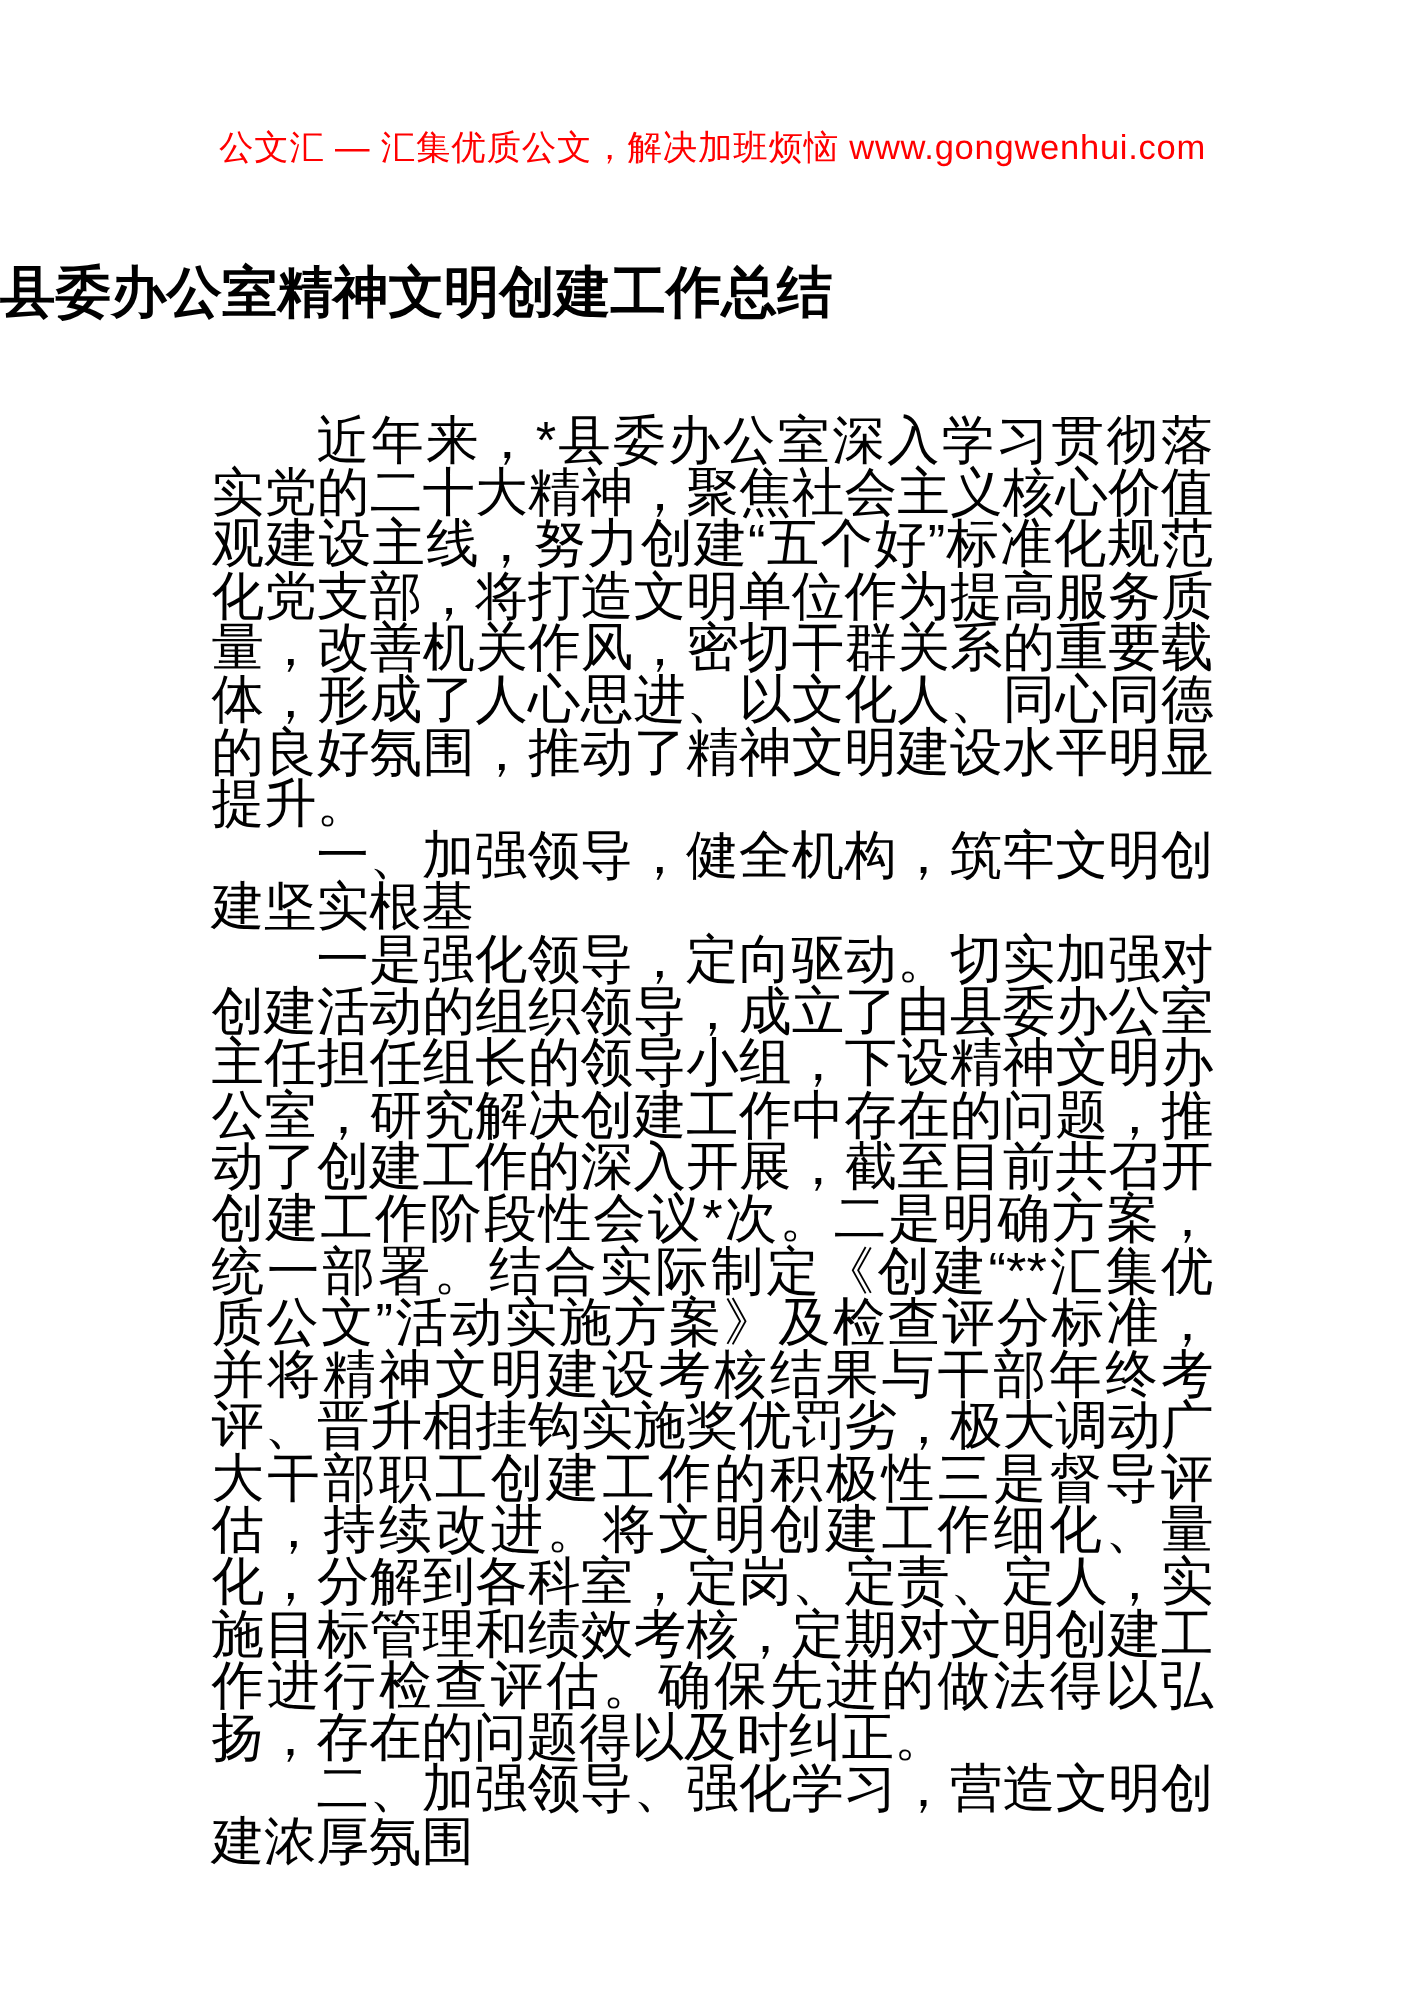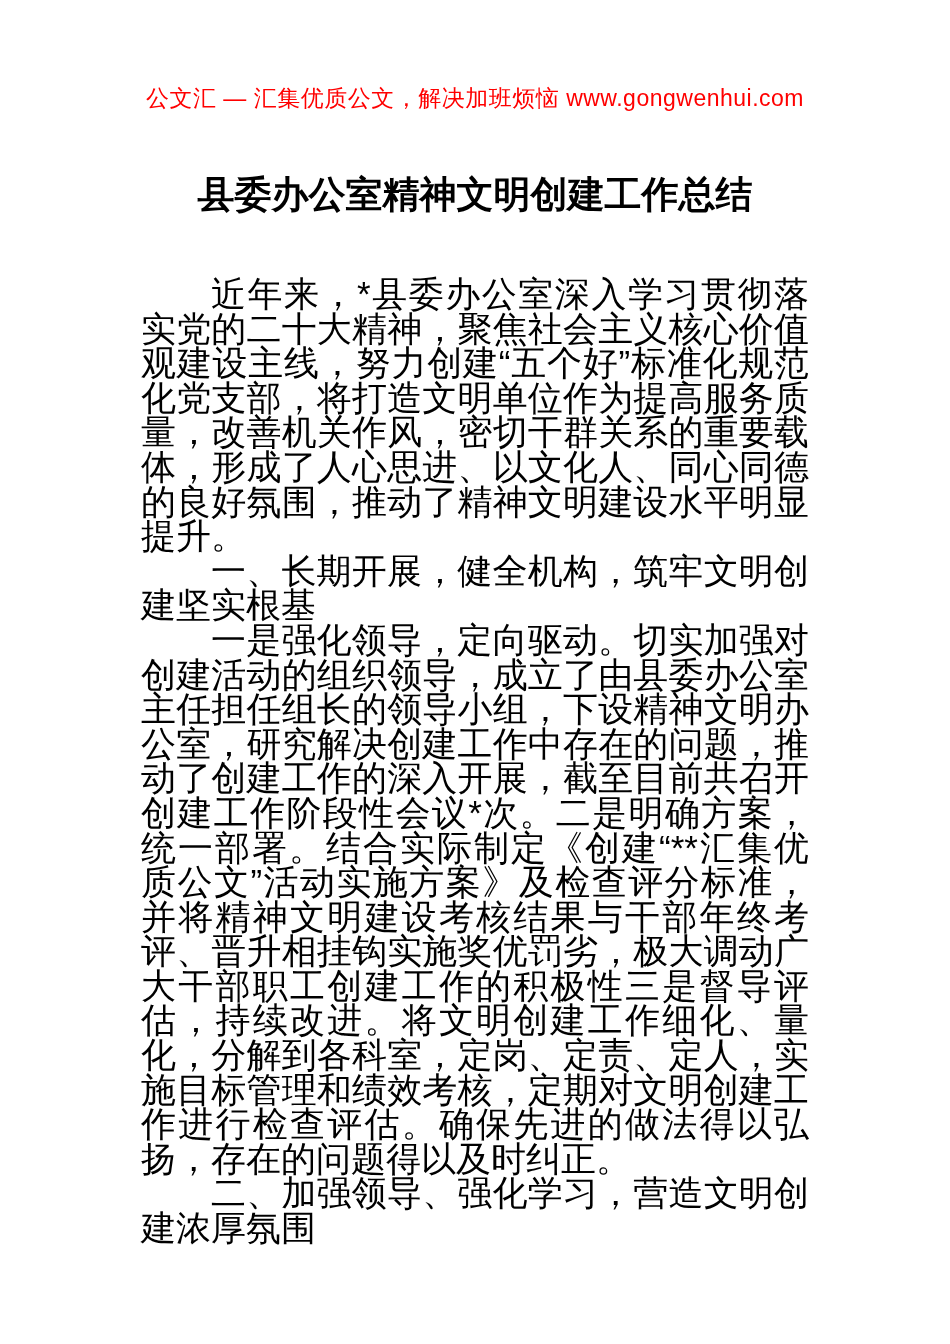--- a/index.html
+++ b/index.html
@@ -23,21 +23,21 @@
     font-size: 23px;
     line-height: 28px;
     font-weight: normal;
     letter-spacing: 0.5px;
   }
   .doc-title {
     position: absolute;
     top: 172px;
     left: 0;
     width: 100%;
-    text-align: center;
+    text-align: left;
     font-size: 37px;
     line-height: 46px;
     font-weight: bold;
   }
   .doc-body {
     position: absolute;
     top: 277px;
     left: 141px;
     width: 668px;
     font-size: 35px;
@@ -57,18 +57,18 @@
 <body>
 
 <div class="page" style="background: rgb(255, 255, 255); color: rgb(0, 0, 0);">
 
   <div class="watermark" style="color: rgb(255, 0, 0);">公文汇 — 汇集优质公文，解决加班烦恼 www.gongwenhui.com</div>
 
   <h1 class="doc-title">县委办公室精神文明创建工作总结</h1>
 
   <div class="doc-body">
     <p>近年来，*县委办公室深入学习贯彻落实党的二十大精神，聚焦社会主义核心价值观建设主线，努力创建“五个好”标准化规范化党支部，将打造文明单位作为提高服务质量，改善机关作风，密切干群关系的重要载体，形成了人心思进、以文化人、同心同德的良好氛围，推动了精神文明建设水平明显提升。</p>
-    <p class="section-heading">一、长期开展，健全机构，筑牢文明创建坚实根基</p>
+    <p class="section-heading">一、加强领导，健全机构，筑牢文明创建坚实根基</p>
     <p>一是强化领导，定向驱动。切实加强对创建活动的组织领导，成立了由县委办公室主任担任组长的领导小组，下设精神文明办公室，研究解决创建工作中存在的问题，推动了创建工作的深入开展，截至目前共召开创建工作阶段性会议*次。二是明确方案，统一部署。结合实际制定《创建“**汇集优质公文”活动实施方案》及检查评分标准，并将精神文明建设考核结果与干部年终考评、晋升相挂钩实施奖优罚劣，极大调动广大干部职工创建工作的积极性三是督导评估，持续改进。将文明创建工作细化、量化，分解到各科室，定岗、定责、定人，实施目标管理和绩效考核，定期对文明创建工作进行检查评估。确保先进的做法得以弘扬，存在的问题得以及时纠正。</p>
     <p class="section-heading">二、加强领导、强化学习，营造文明创建浓厚氛围</p>
   </div>
 
 </div>
 
 </body></html>

